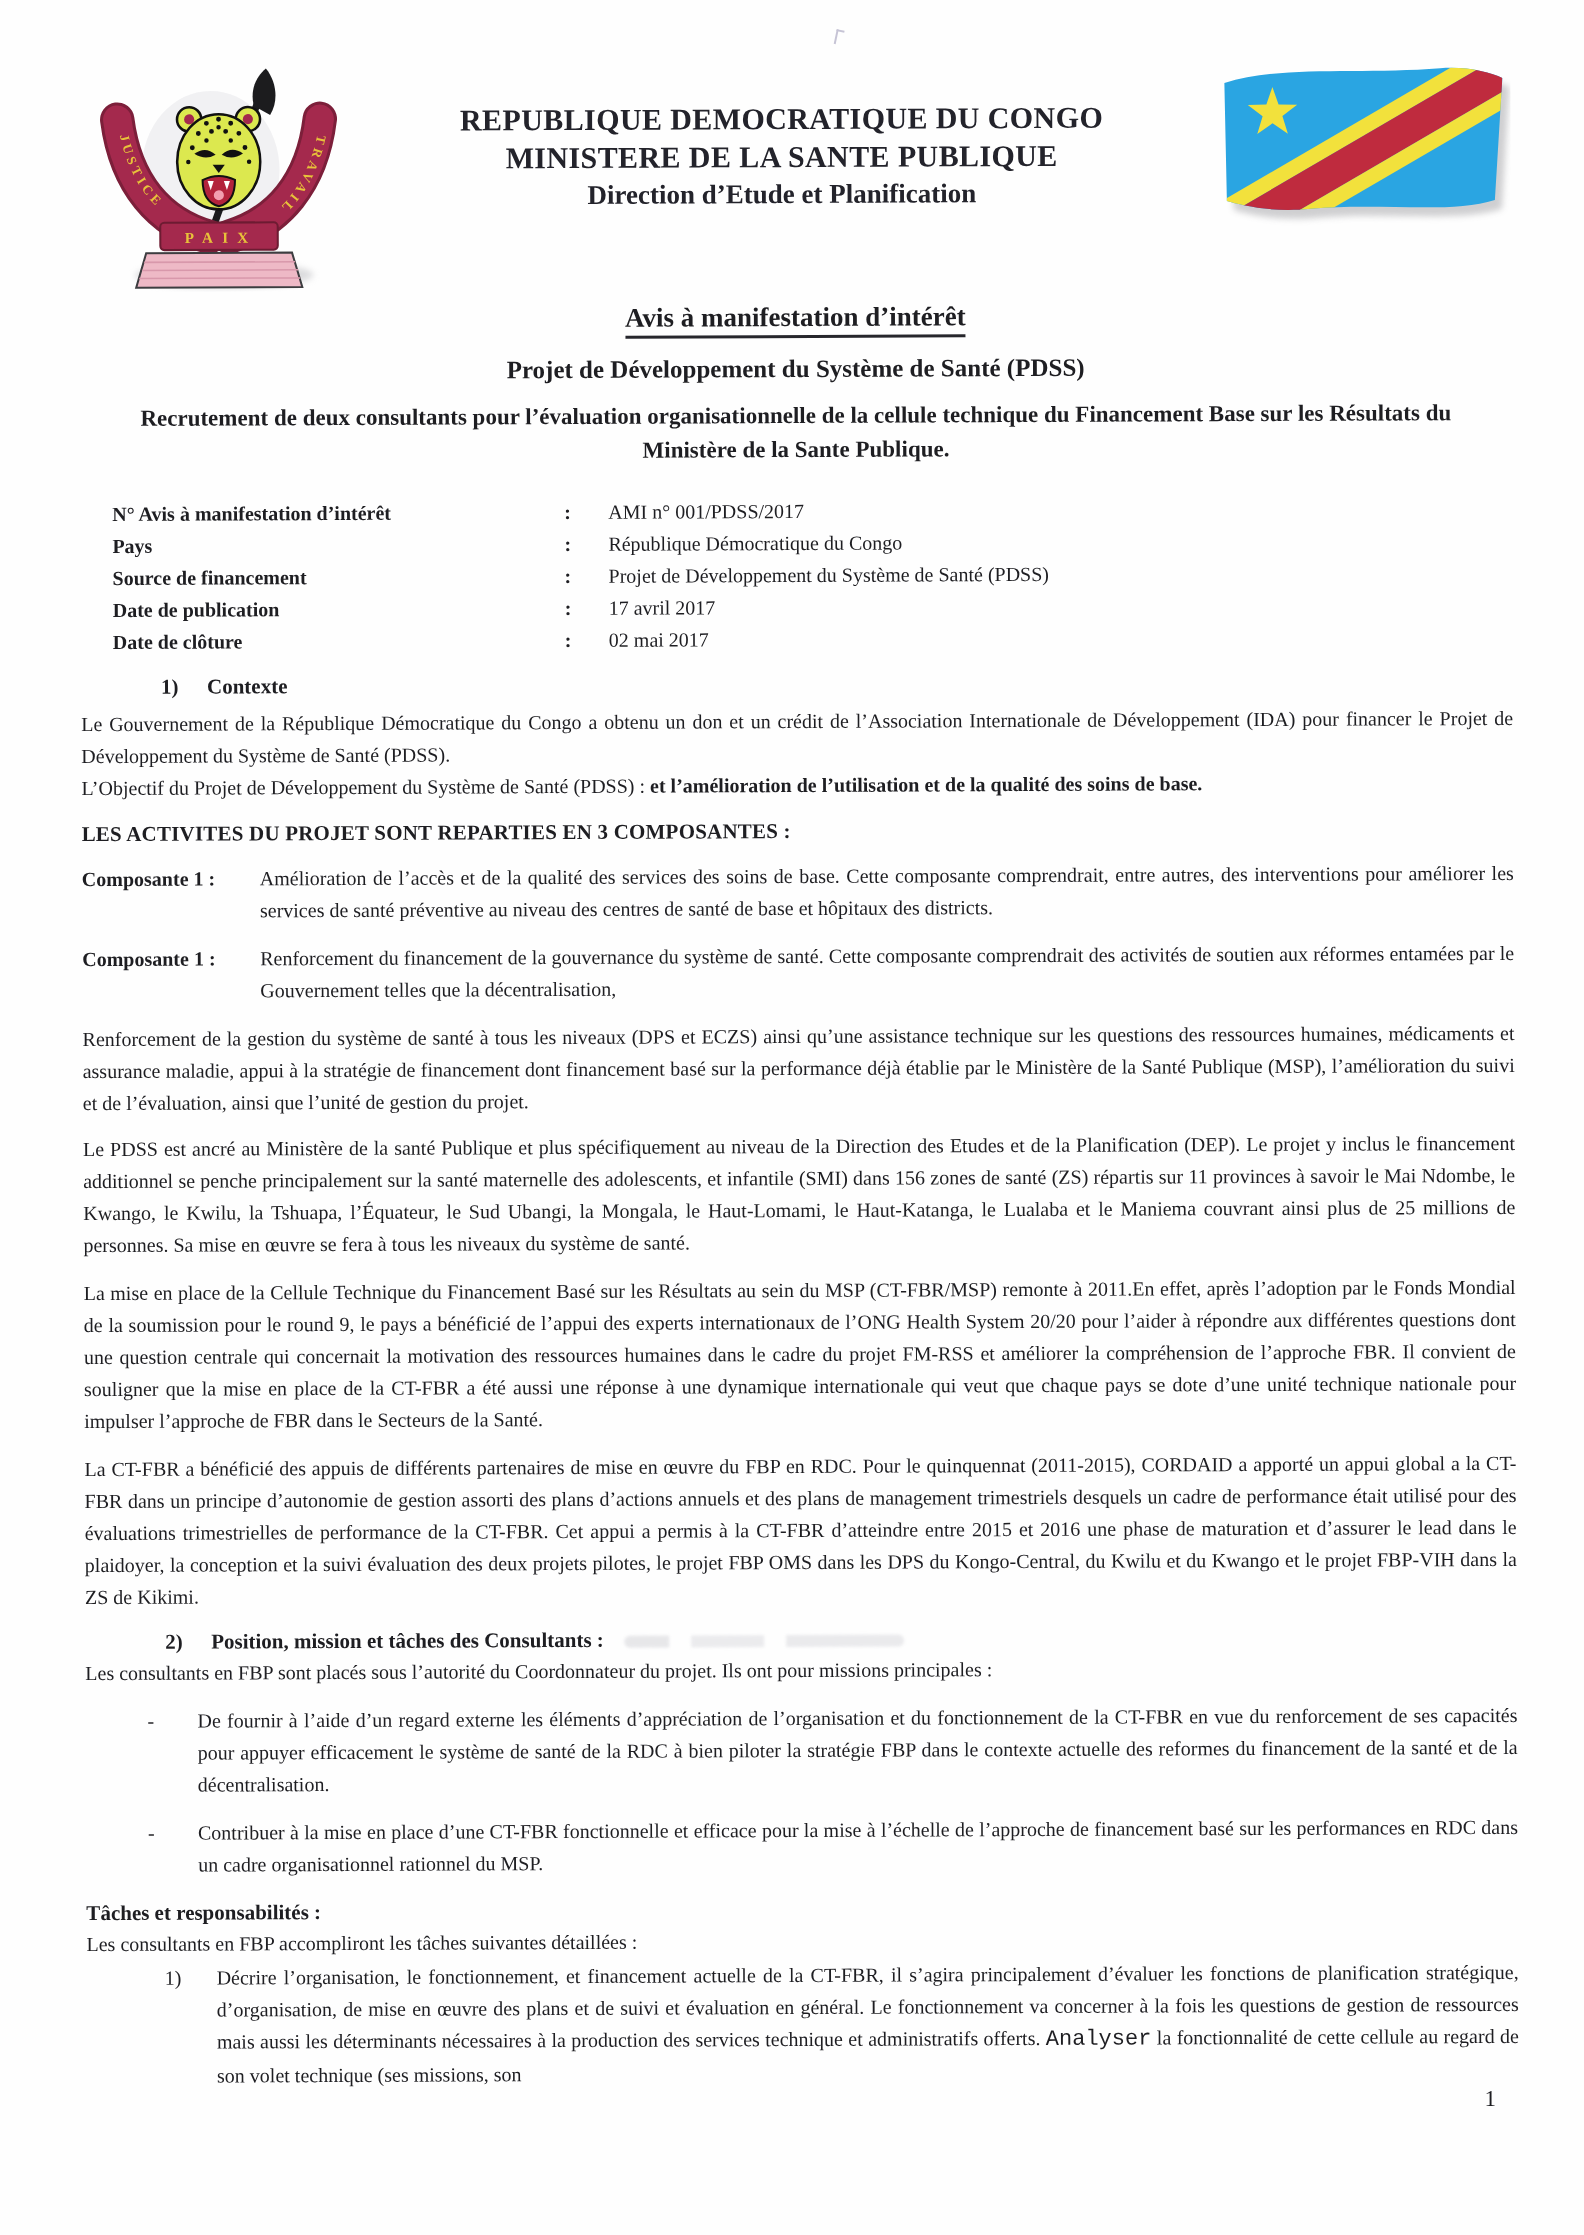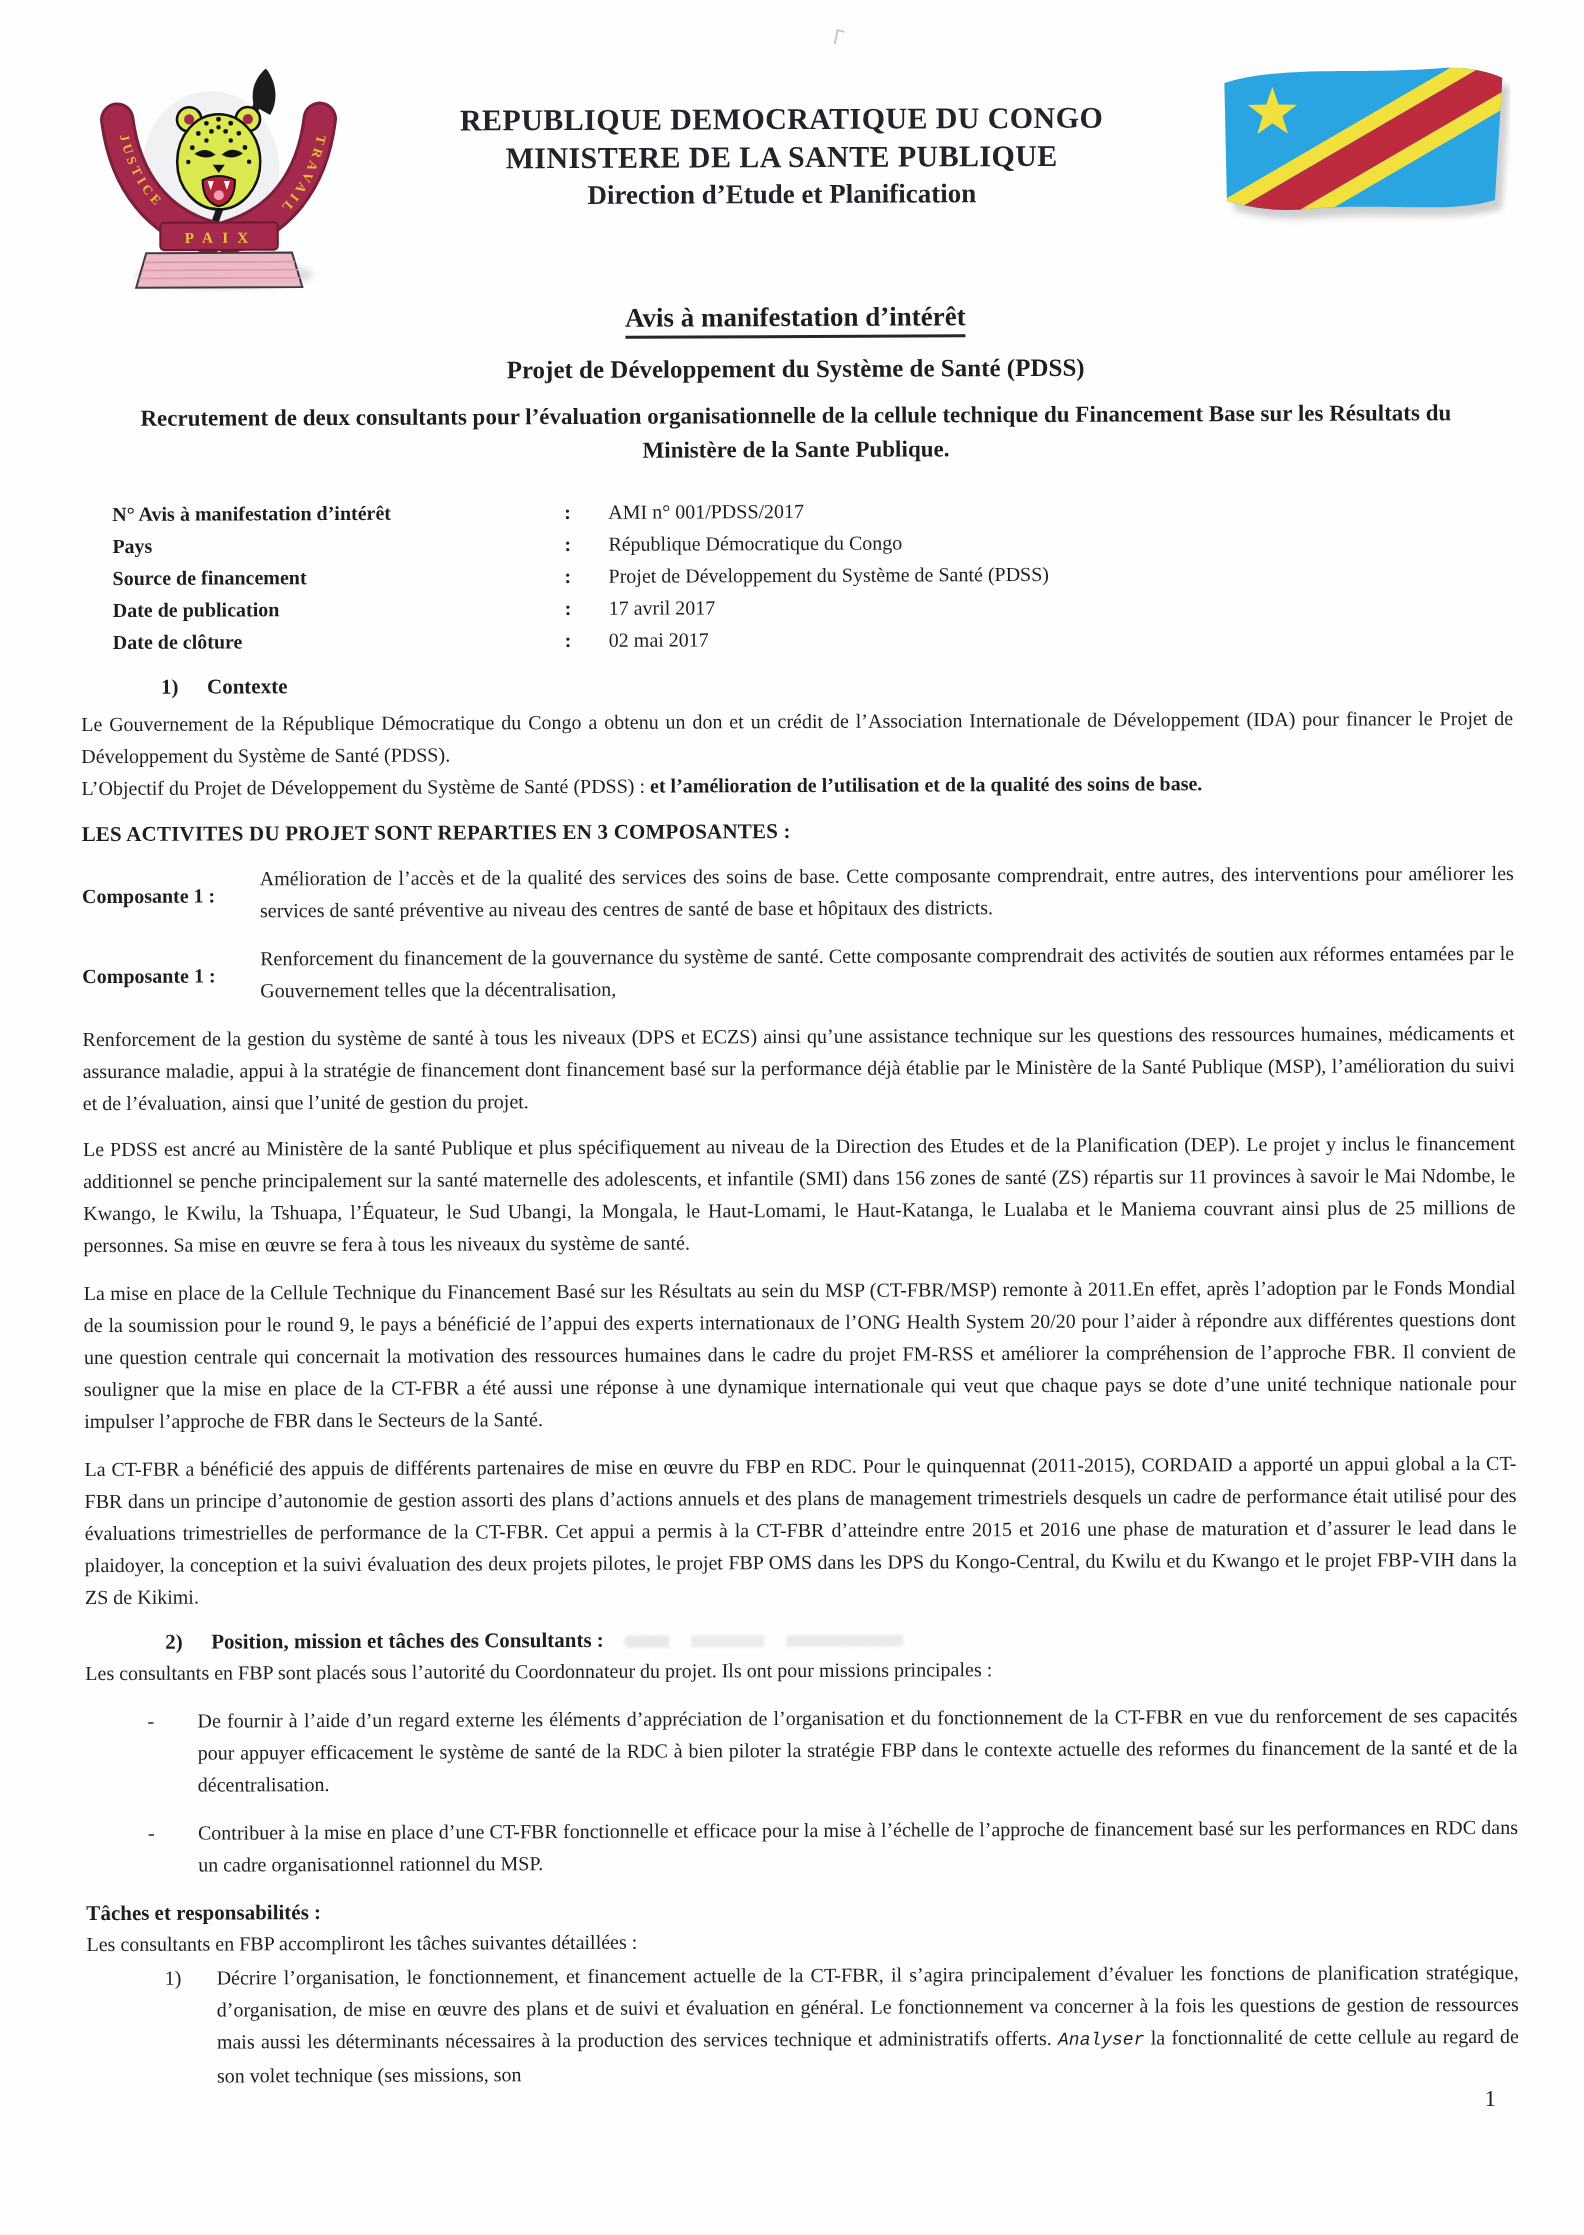--- a/index.html
+++ b/index.html
@@ -34,33 +34,33 @@
   .meta-colon{width:44px;flex:none;font-weight:bold;text-align:left;}
   .meta-value{flex:1;}
   
   .h-num{display:inline-block;width:46px;}
   .sec-heading{margin-top:14px;padding-left:80px;font-size:21px;font-weight:bold;line-height:30px;}
   .para{font-size:20px;line-height:32px;text-align:justify;margin-top:8px;}
   .obj-line{font-size:20px;line-height:32px;margin-top:0;}
   .obj-bold{font-weight:bold;}
   .activities{margin-top:18px;font-size:21px;font-weight:bold;letter-spacing:.2px;}
   .comp{display:flex;margin-top:16px;font-size:20px;line-height:32px;}
-  .comp-label{width:178px;flex:none;font-weight:bold;margin-top:17px;}
+  .comp-label{width:178px;flex:none;font-weight:bold;}
   .comp-body{flex:1;text-align:justify;}
   .ghost{display:inline-block;width:280px;height:12px;margin-left:20px;border-radius:6px;vertical-align:middle;
     background:linear-gradient(90deg,#c6c6cc 0 16%,transparent 16% 24%,#d0d0d6 24% 50%,transparent 50% 58%,#cdcdd3 58% 100%);
     opacity:.4;filter:blur(1.5px);}
   .bullet{display:flex;padding-left:62px;margin-top:16px;font-size:20px;line-height:32px;}
   .bullet-marker{width:50px;flex:none;}
   .bullet-text{flex:1;text-align:justify;}
   .tasks-heading{margin-top:20px;font-size:21px;font-weight:bold;}
   .task{display:flex;padding-left:78px;margin-top:2px;font-size:20px;line-height:32px;}
   .task-num{width:52px;flex:none;}
   .task-text{flex:1;text-align:justify;}
-  .mono{font-family:"Liberation Mono","DejaVu Sans Mono",monospace;font-size:18px;font-style:italic;}
+  .mono{font-family:"Liberation Mono","DejaVu Sans Mono",monospace;font-size:22px;}
   .page-num{position:absolute;right:88px;top:2086px;font-size:23px;color:#1e1e22;}
   .mt6{margin-top:6px;}
 </style>
 </head>
 <body>
 
 <div class="sheet">
   <div class="top-mark"></div>
 
   <div class="header">

